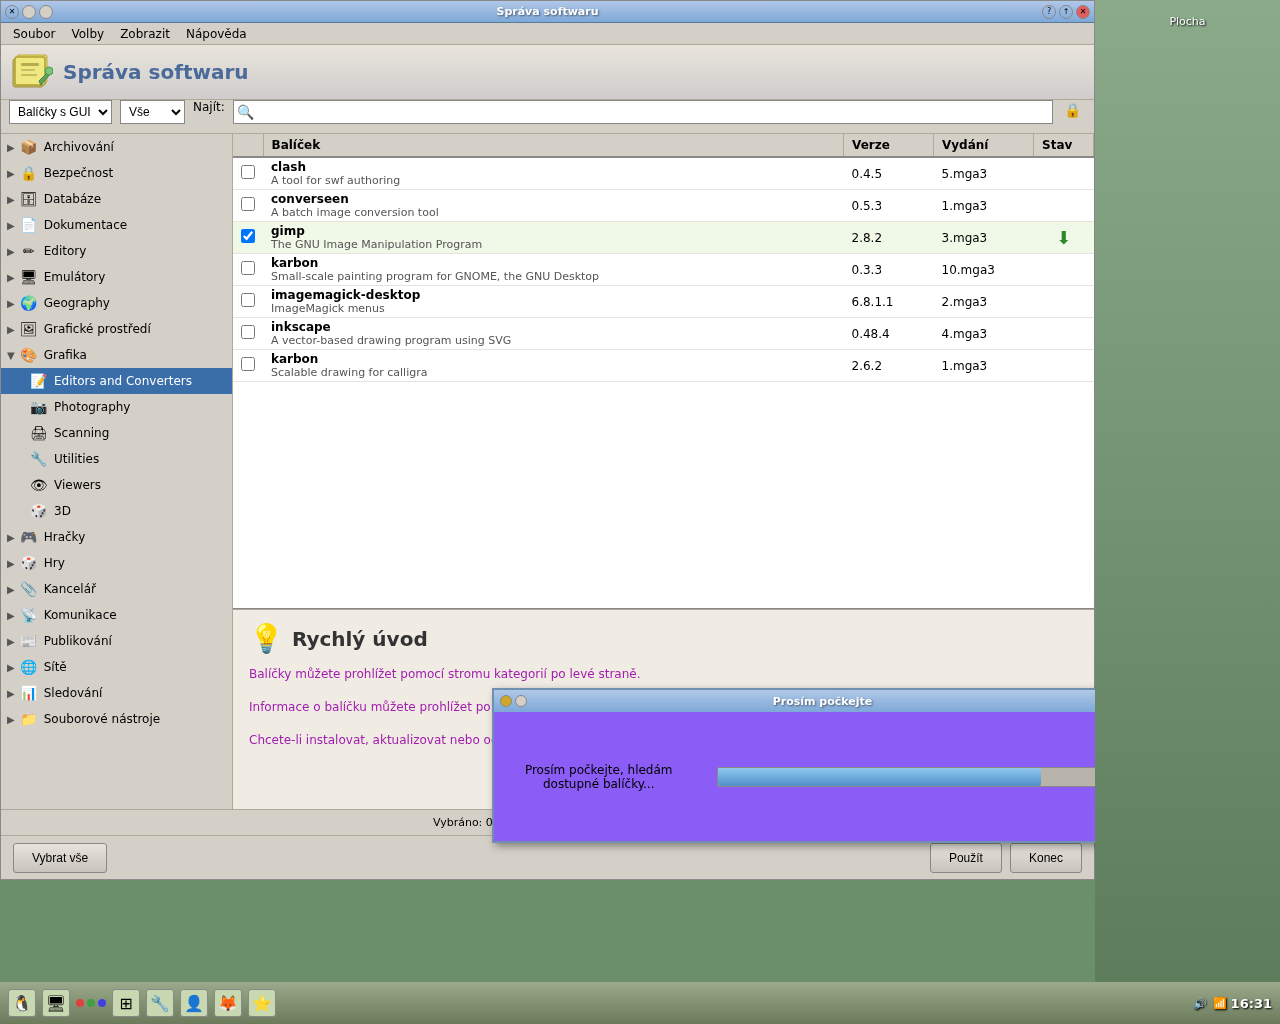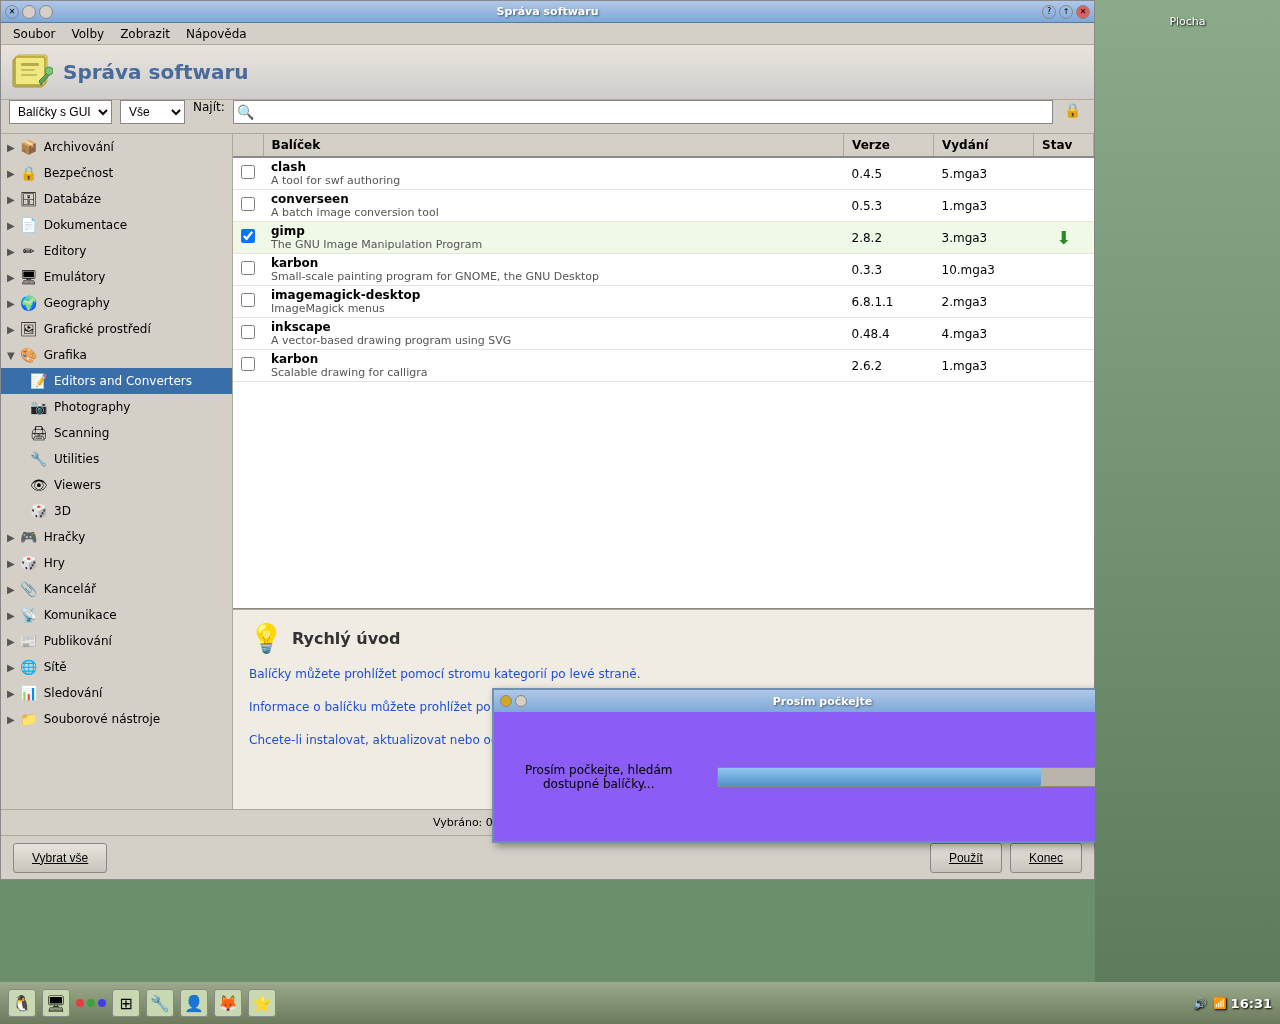--- a/index.html
+++ b/index.html
@@ -257,27 +257,27 @@
     .quick-intro-header {
       display: flex;
       align-items: center;
       margin-bottom: 10px;
     }
     .bulb-icon {
       font-size: 28px;
       margin-right: 8px;
     }
     .quick-intro-title {
-      font-size: 16px;
+      font-size: 20px;
       font-weight: bold;
       color: #333;
     }
     .quick-intro-text {
       font-size: 12px;
-      color: #1d4ed8;
+      color: #a21caf;
       line-height: 1.6;
     }
 
     
     .status-bar {
       background: #d4d0c8;
       height: 26px;
       display: flex;
       align-items: center;
       justify-content: center;
@@ -298,21 +298,20 @@
       flex-shrink: 0;
     }
     .btn {
       height: 30px;
       padding: 0 18px;
       border: 1px solid #888;
       background: linear-gradient(to bottom, #e8e4dc, #c8c4bc);
       font-size: 12px;
       cursor: pointer;
       border-radius: 3px;
-      text-decoration: underline;
     }
 
     
     .loading-dialog {
       position: absolute;
       top: 688px;
       left: 492px;
       width: 676px;
       height: 155px;
       background: #8b5cf6;

